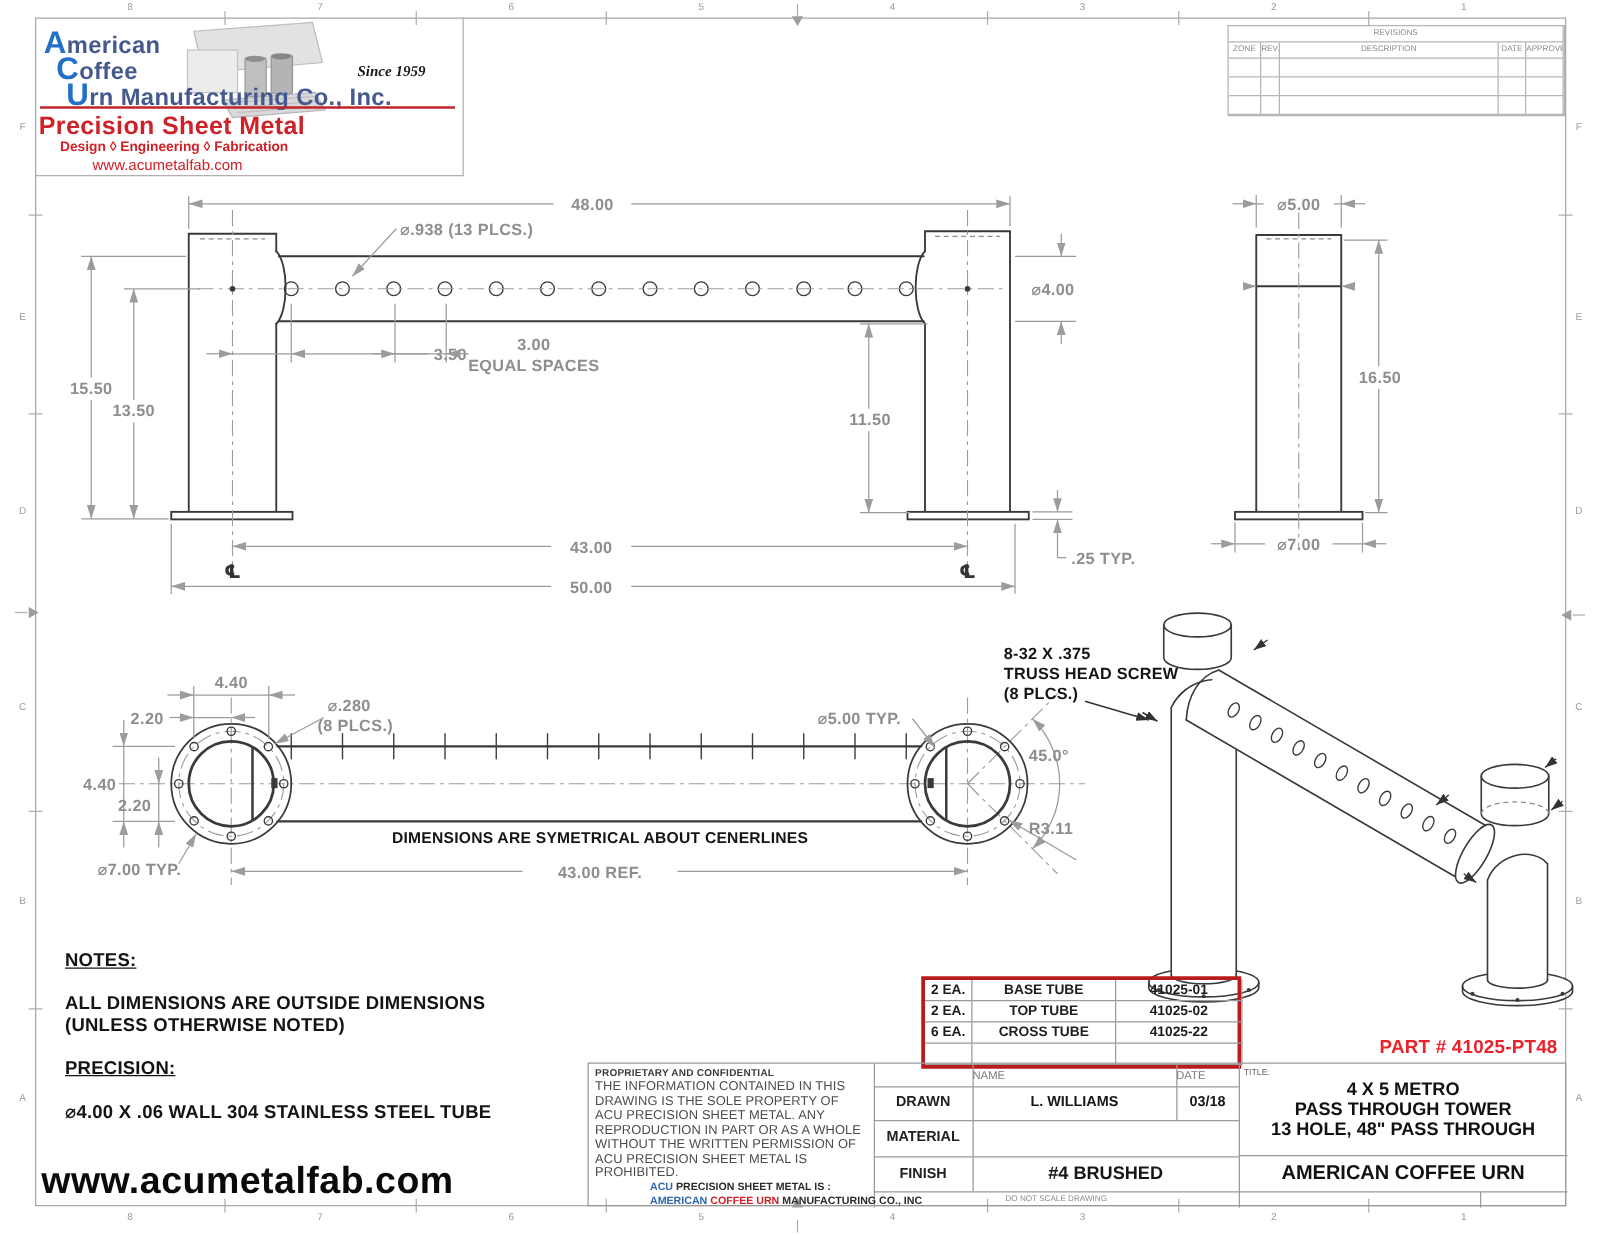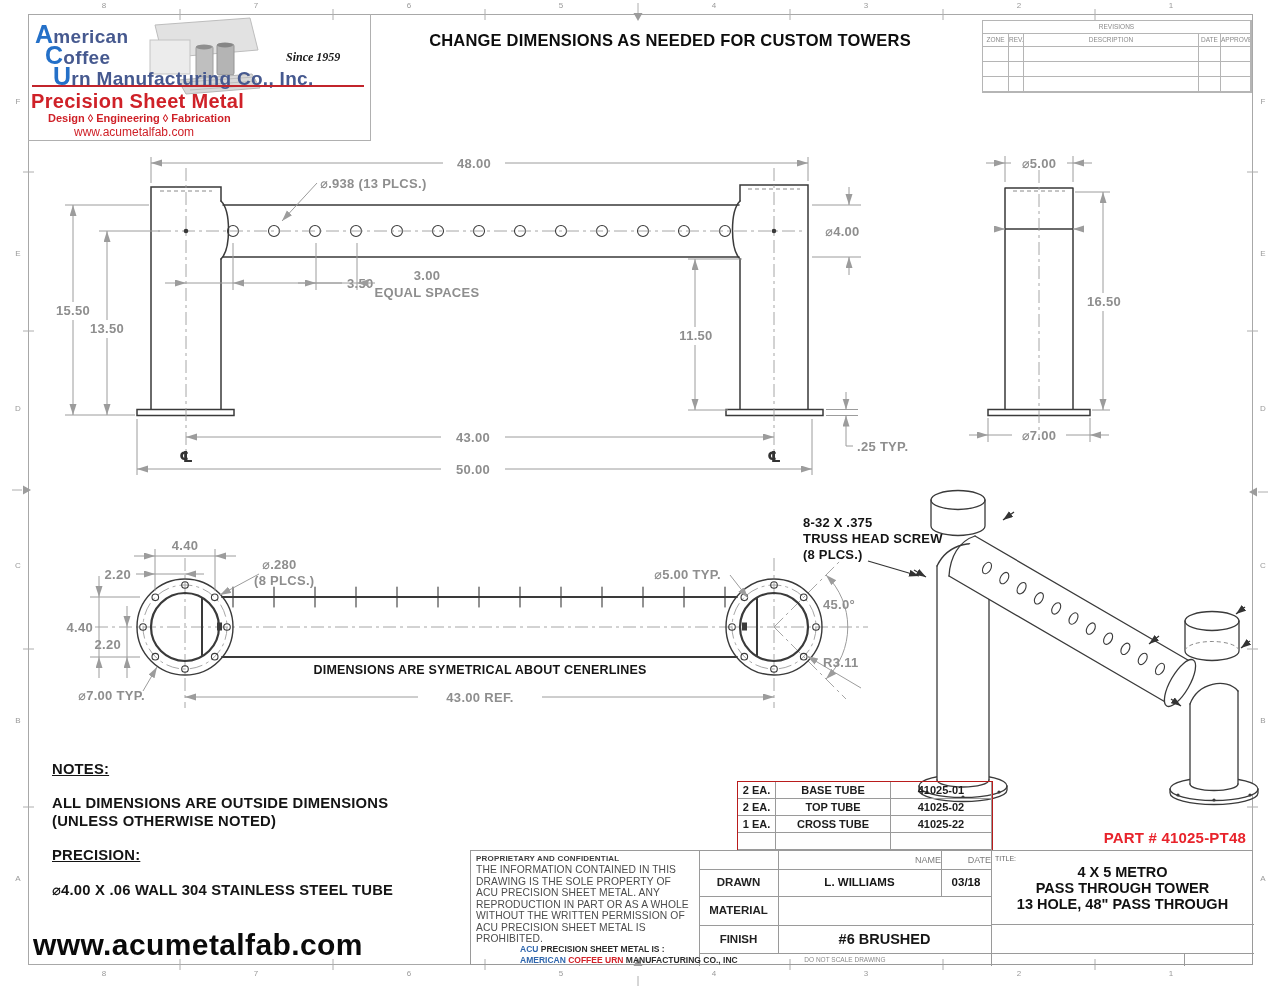--- a/index.html
+++ b/index.html
@@ -44,39 +44,39 @@
        display:grid;grid-template-columns:26px 15px 175px 22px 30px;
        font-size:6.5px;color:#8a8a8a;box-sizing:border-box;}
   .rev .c{border-right:1px solid #b5b5b5;border-bottom:1px solid #b5b5b5;text-align:center;
           height:12px;line-height:12px;overflow:hidden;}
   .rev .t{grid-column:1/-1;}
   .rev .r{height:14px;}
   
   .ntext{position:absolute;font-weight:bold;color:#141414;font-size:14.8px;letter-spacing:.2px;white-space:nowrap;}
   .uline{text-decoration:underline;}
   
-  .parts{position:absolute;left:737px;top:781px;width:256px;border:1px solid #b91c1c;
+  .parts{position:absolute;left:737px;top:781px;width:256px;border:3px solid #b91c1c;
          display:grid;grid-template-columns:38px 115px 101px;font-size:11px;font-weight:bold;color:#1d1d1d;
          box-sizing:border-box;}
   .parts .c{border-right:1px solid #9a9a9a;border-bottom:1px solid #9a9a9a;height:16px;line-height:16px;
             text-align:center;overflow:hidden;}
   
   .pnum{position:absolute;left:990px;top:829px;width:256px;text-align:right;
         font-size:15px;font-weight:bold;color:#e8232b;letter-spacing:.2px;}
   
   .tb{position:absolute;left:470px;top:850px;width:783px;height:115px;border:1px solid #9a9a9a;box-sizing:border-box;}
   .tb .vl,.tb .hl{position:absolute;background:#9a9a9a;}
   .tb .vl{width:1px;}
   .tb .hl{height:1px;}
   .tb .txt{position:absolute;overflow:hidden;}
   .tb-prop-h{font-size:8px;font-weight:bold;color:#3c3c3c;letter-spacing:.2px;}
   .tb-prop-b{font-size:10.3px;color:#4c4c4c;line-height:11.5px;letter-spacing:.1px;}
   .tb-acu{font-size:8.5px;font-weight:bold;color:#2c2c2c;white-space:nowrap;margin-left:44px;}
   .blue{color:#2f66ad;} .red{color:#d22128;}
-  .tb-hdr{font-size:9px;color:#7c7c7c;text-align:right;}
+  .tb-hdr{font-size:9px;color:#7c7c7c;text-align:left;}
   .tb-lbl{font-size:11.5px;font-weight:bold;color:#222;text-align:center;}
   .tb-val{font-weight:bold;color:#161616;text-align:center;}
   .tb-dns{font-size:6.5px;color:#8a8a8a;text-align:center;}
   .tb-title-lbl{font-size:7px;color:#666;}
   .tb-title{font-size:14.5px;font-weight:bold;color:#111;text-align:center;white-space:nowrap;}
   .tb-co{font-size:16px;font-weight:bold;color:#111;text-align:center;}
   
   .site{position:absolute;left:33px;top:928px;font-size:30px;font-weight:bold;color:#0a0a0a;letter-spacing:.4px;}
 </style>
 </head>
@@ -386,21 +386,20 @@
   <div class="lg-line" style="left:25px;top:48px">
     <span class="lg-init">U</span><span>rn Manufacturing Co., Inc.</span>
   </div>
   <div class="lg-since">Since 1959</div>
   <div class="lg-rule"></div>
   <div class="lg-tag">Precision Sheet Metal</div>
   <div class="lg-srv">Design  ◊  Engineering  ◊  Fabrication</div>
   <div class="lg-web">www.acumetalfab.com</div>
 </div>
 
-<div class="hdr-note">CHANGE DIMENSIONS AS NEEDED FOR CUSTOM TOWERS</div>
 
 <div class="rev">
   <div class="c t">REVISIONS</div>
   <div class="c">ZONE</div>
   <div class="c">REV.</div>
   <div class="c">DESCRIPTION</div>
   <div class="c">DATE</div>
   <div class="c">APPROVED</div>
   <div class="c r"></div>
       <div class="c r"></div>
@@ -425,21 +424,21 @@
 <div class="ntext uline" style="left:52px;top:847px">PRECISION:</div>
 <div class="ntext" style="left:52px;top:881px">⌀4.00 X .06 WALL 304 STAINLESS STEEL TUBE</div>
 
 <div class="parts">
   <div class="c">2 EA.</div>
   <div class="c">BASE TUBE</div>
   <div class="c">41025-01</div>
   <div class="c">2 EA.</div>
   <div class="c">TOP TUBE</div>
   <div class="c">41025-02</div>
-  <div class="c">1 EA.</div>
+  <div class="c">6 EA.</div>
   <div class="c">CROSS TUBE</div>
   <div class="c">41025-22</div>
   <div class="c"></div>
   <div class="c"></div>
   <div class="c"></div>
 </div>
 
 <div class="pnum">PART # 41025-PT48</div>
 
 <div class="tb">
@@ -463,24 +462,25 @@
     <span class="blue">AMERICAN</span><span class="red"> COFFEE</span><span class="red"> URN</span><span> MANUFACTURING CO., INC</span>
   </div>
 
   <div class="txt tb-hdr" style="left:307px;top:4px;width:163px">NAME</div>
   <div class="txt tb-hdr" style="left:470px;top:4px;width:50px">DATE</div>
   <div class="txt tb-lbl" style="left:228px;top:18px;width:79px;line-height:27px">DRAWN</div>
   <div class="txt tb-val" style="left:307px;top:18px;width:163px;line-height:27px;font-size:11.5px">L. WILLIAMS</div>
   <div class="txt tb-val" style="left:470px;top:18px;width:50px;line-height:27px;font-size:11.5px">03/18</div>
   <div class="txt tb-lbl" style="left:228px;top:45px;width:79px;line-height:29px">MATERIAL</div>
   <div class="txt tb-lbl" style="left:228px;top:74px;width:79px;line-height:28px">FINISH</div>
-  <div class="txt tb-val" style="left:307px;top:74px;width:213px;line-height:28px;font-size:14.5px">#6 BRUSHED</div>
+  <div class="txt tb-val" style="left:307px;top:74px;width:213px;line-height:28px;font-size:14.5px">#4 BRUSHED</div>
   <div class="txt tb-dns" style="left:228px;top:102px;width:292px;line-height:13px">DO NOT SCALE DRAWING</div>
 
   <div class="txt tb-title-lbl" style="left:524px;top:4px">TITLE:</div>
   <div class="txt tb-title" style="left:520px;top:13px;width:263px">4 X 5 METRO</div>
   <div class="txt tb-title" style="left:520px;top:29px;width:263px">PASS THROUGH TOWER</div>
   <div class="txt tb-title" style="left:520px;top:45px;width:263px">13 HOLE, 48" PASS THROUGH</div>
+  <div class="txt tb-co" style="left:520px;top:73px;width:263px;line-height:29px">AMERICAN COFFEE URN</div>
 </div>
 
 <div class="site">www.acumetalfab.com</div>
 
 </div>
 
 </body></html>

